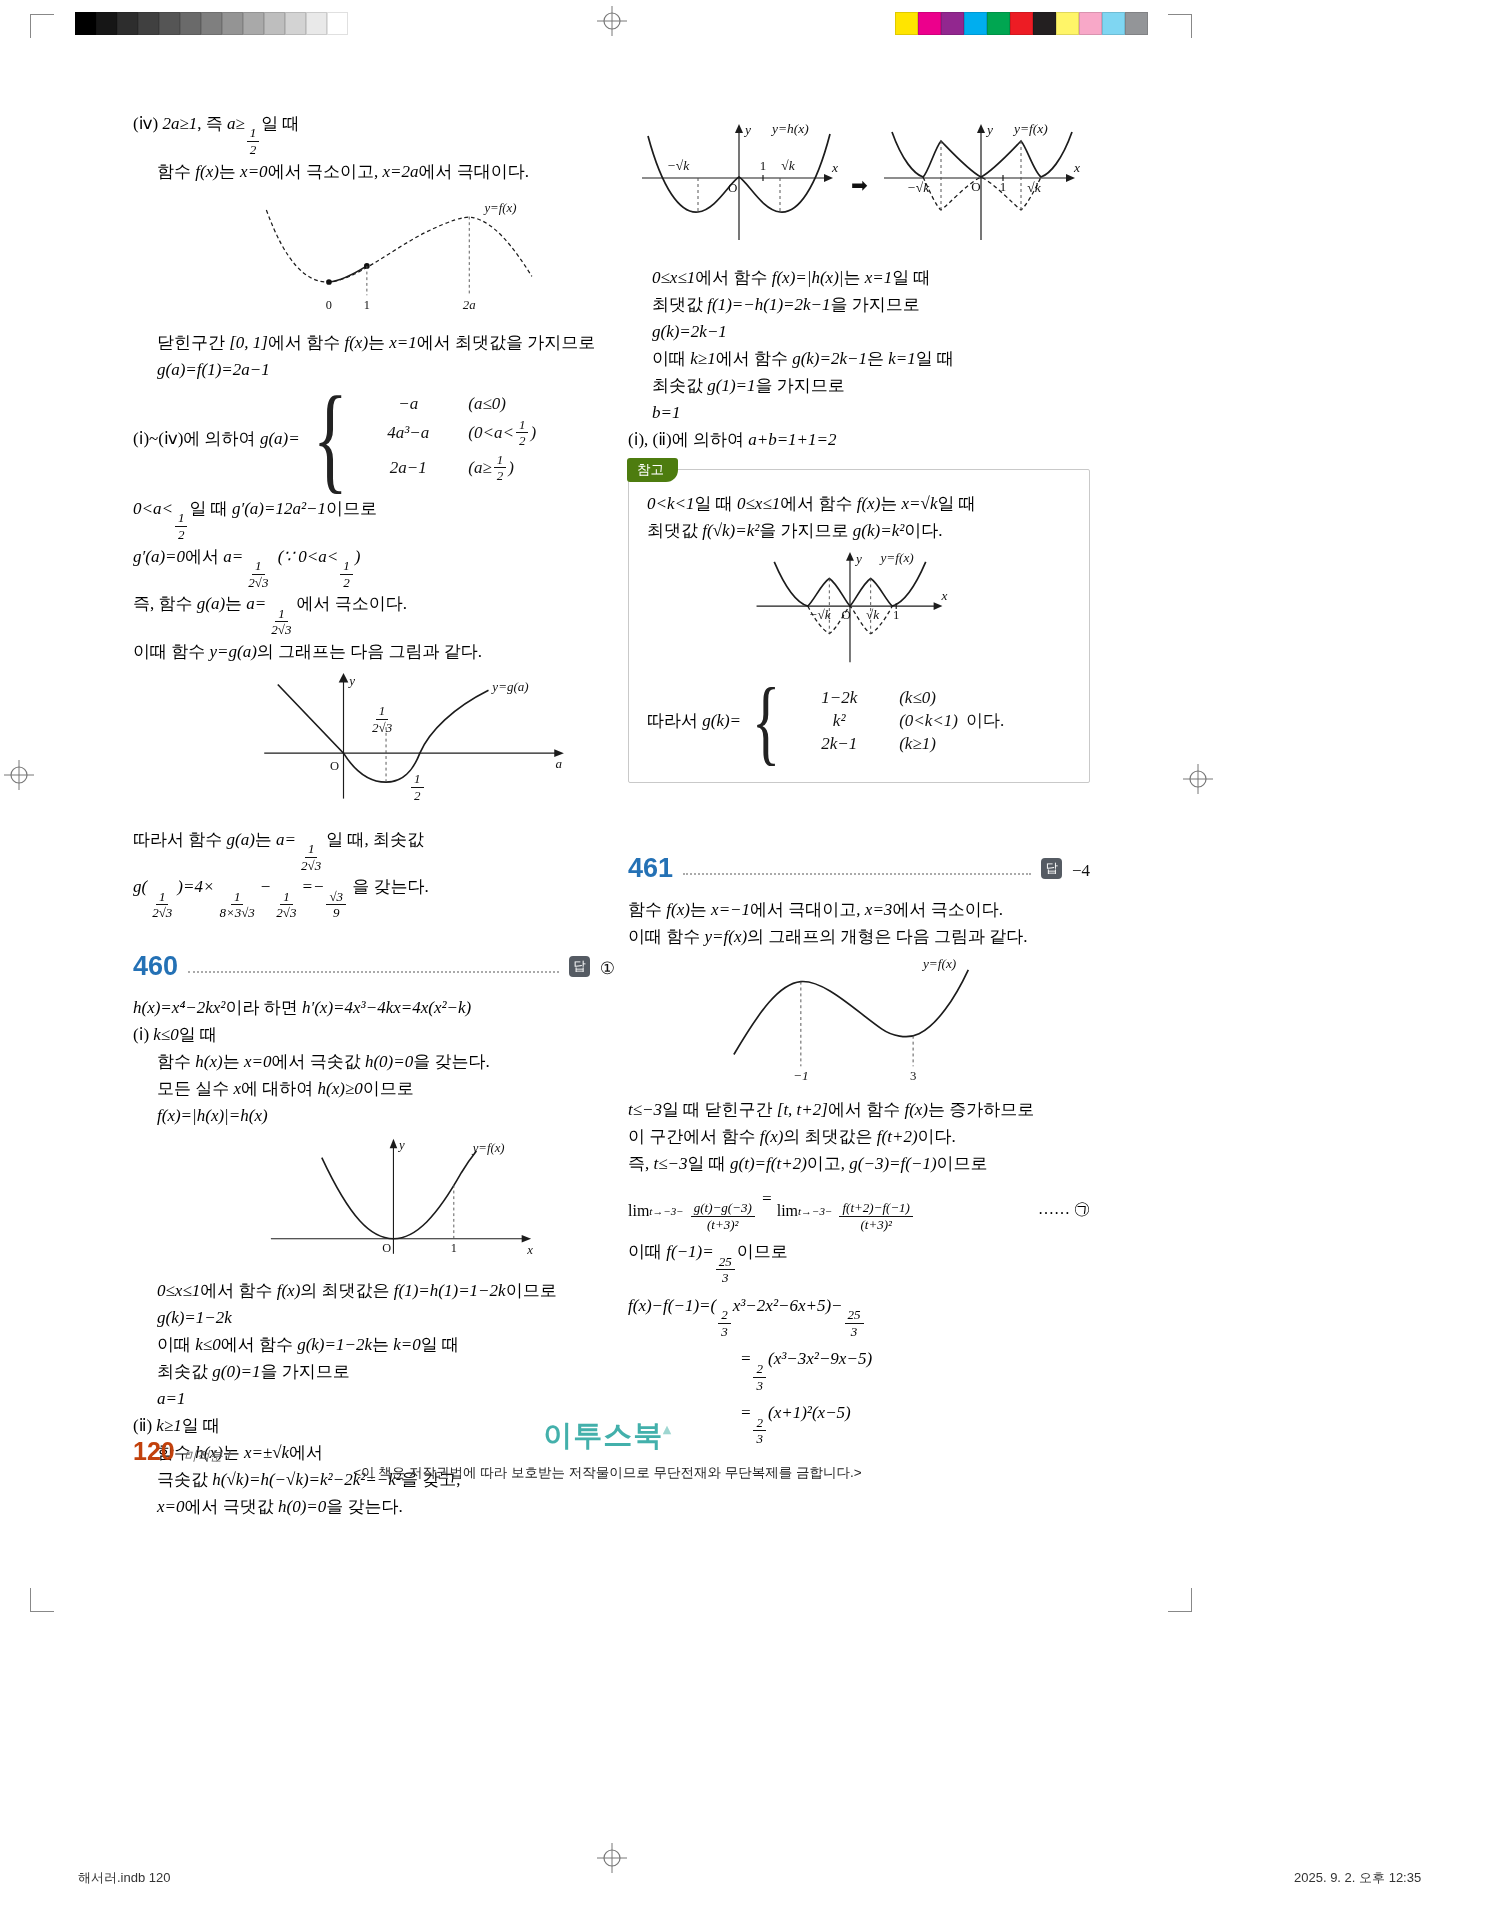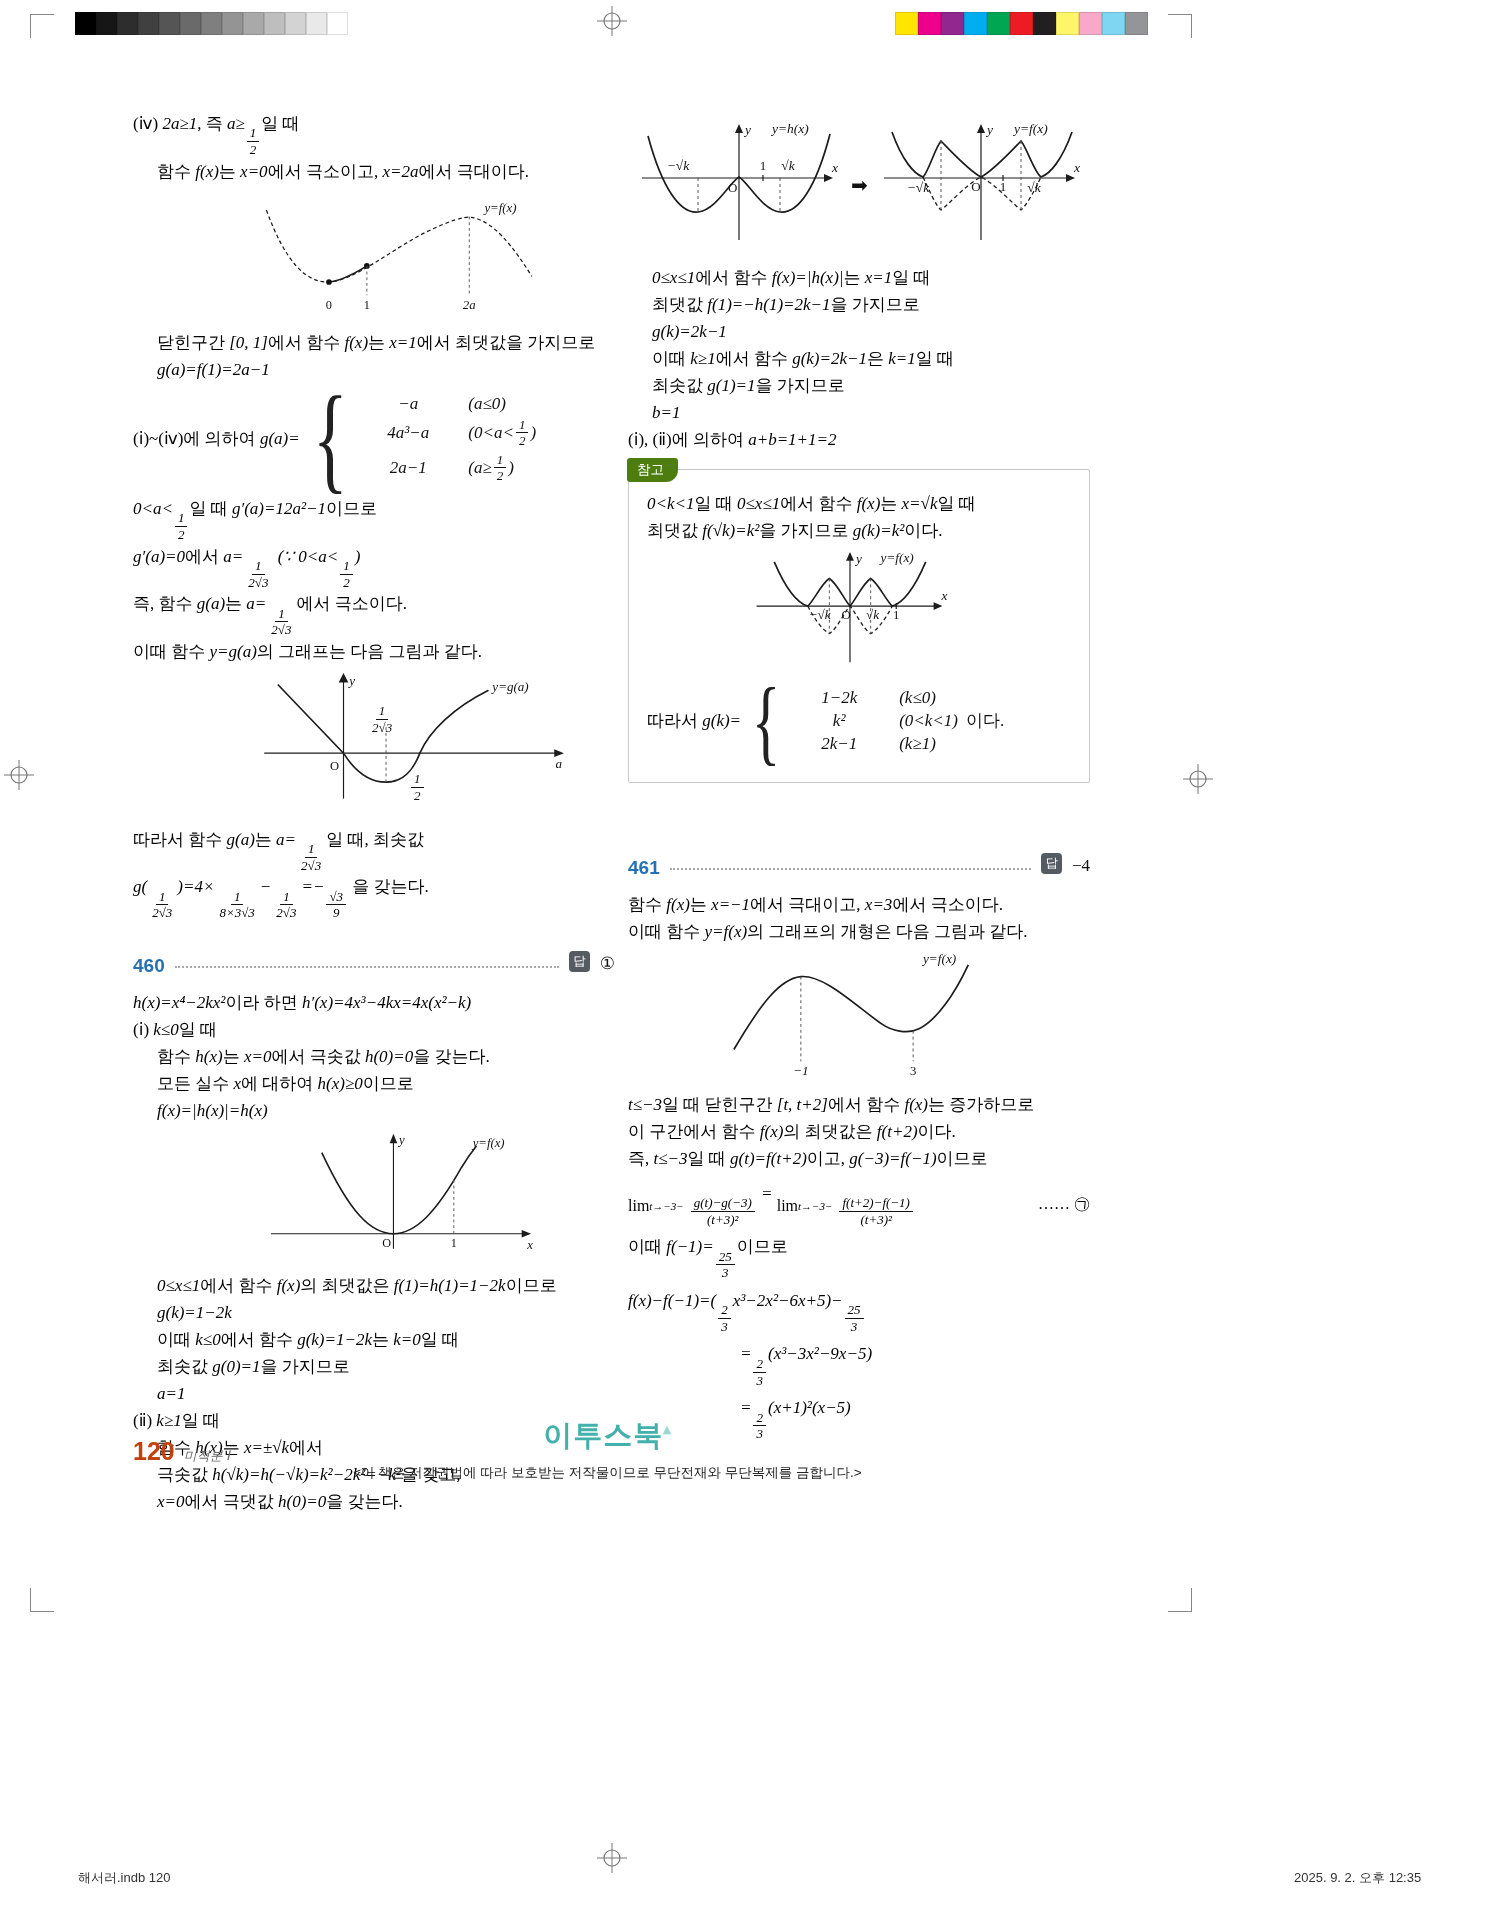--- a/index.html
+++ b/index.html
@@ -44,21 +44,21 @@
   .brace-lg{font-size:118px;}
   .brace-md{font-size:96px;}
   .brace::before{content:"{";}
   .pwrows{display:flex;flex-direction:column;gap:3px;margin-left:2px;}
   .pwrow{display:flex;align-items:center;font-size:17px;}
   .pwv{min-width:96px;display:inline-flex;align-items:center;justify-content:center;}
   .pwc{margin-left:12px;display:inline-flex;align-items:center;}
   .pwsuffix{margin-left:8px;font-size:17px;}
 
   .prob-header{display:flex;align-items:flex-end;gap:10px;margin:30px 0 12px 0;}
-  .prob-num{font-family:"Liberation Sans",sans-serif;font-weight:bold;font-size:19px;color:#2471b5;}
+  .prob-num{font-family:"Liberation Sans",sans-serif;font-weight:bold;font-size:27px;color:#2471b5;}
   .leader{flex:1;border-bottom:2px dotted #aaa;margin-bottom:9px;}
   .ans-badge{background:#555b63;color:#fff;font-family:"Liberation Sans",sans-serif;font-size:12.5px;border-radius:4px;padding:2px 4px;margin-bottom:5px;}
   .ans-val{font-size:17px;margin-bottom:3px;}
 
   .fig{position:relative;margin:6px 0;}
   .fr-ov{position:absolute;color:#111;}
   .figpair{display:flex;align-items:center;gap:10px;margin:0 0 8px 8px;}
   .arrowspan{font-size:20px;color:#111;}
 
   .note-box{position:relative;border:1.6px solid #c9c9c9;border-radius:2px;margin-top:16px;padding:20px 18px 14px 18px;}

